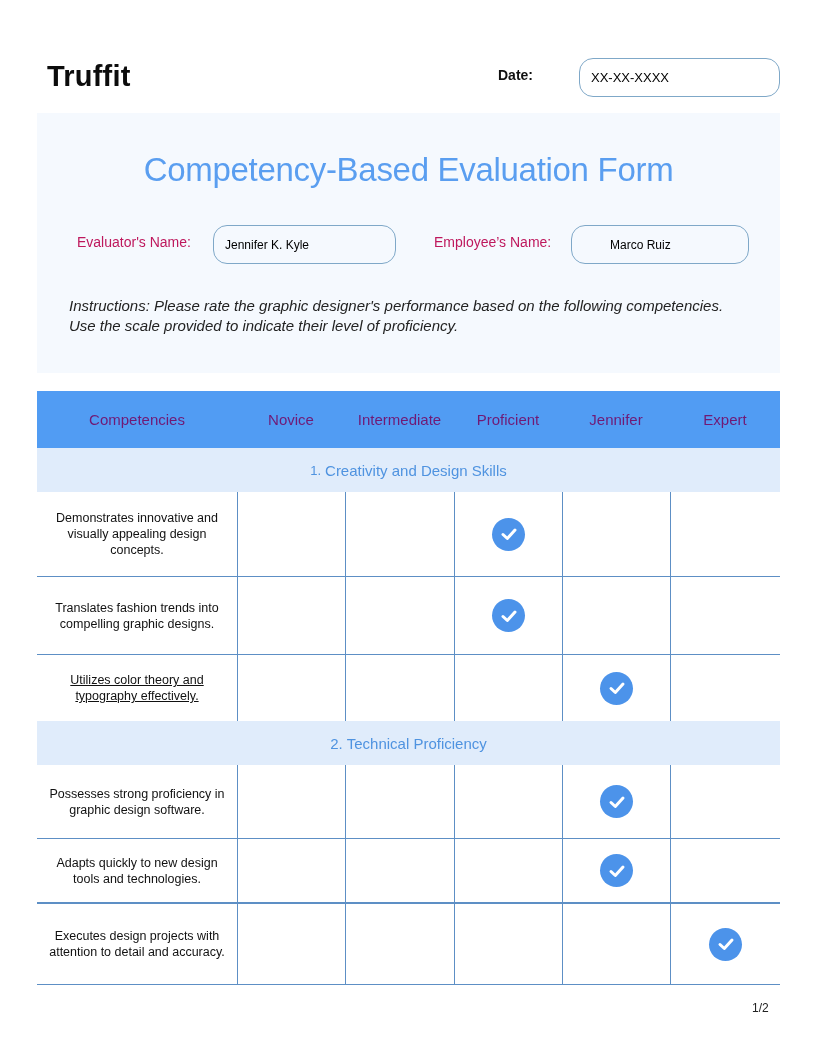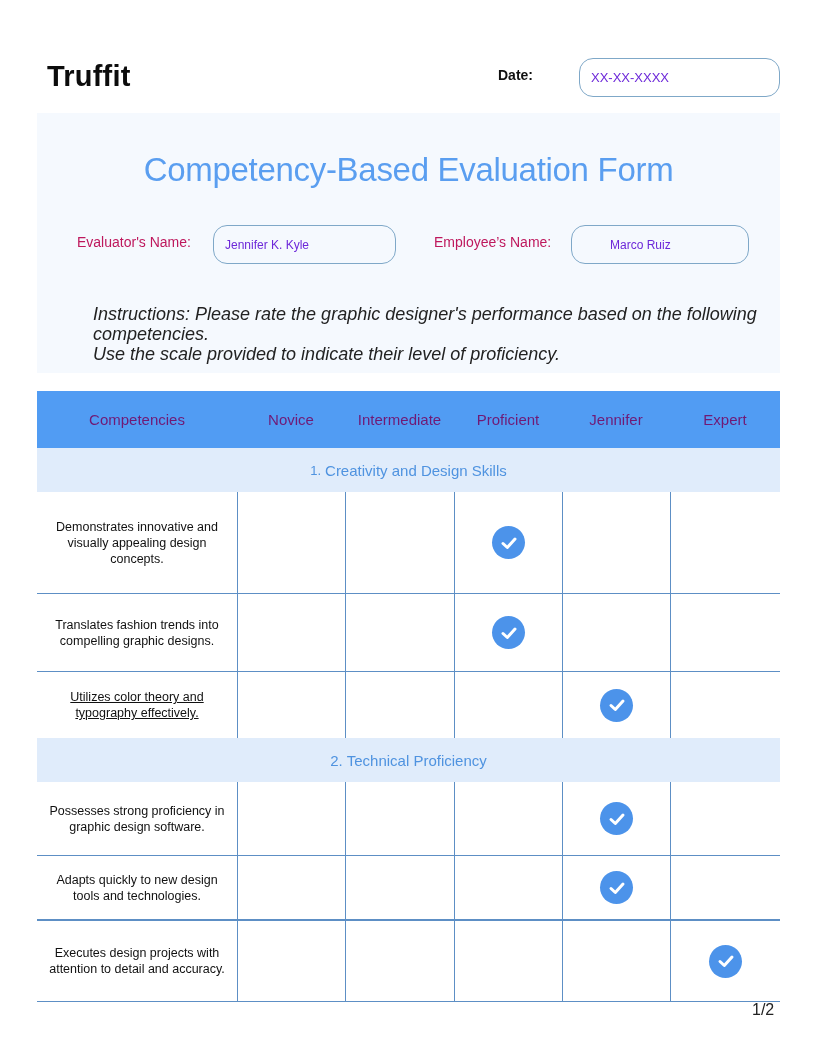--- a/index.html
+++ b/index.html
@@ -3,32 +3,32 @@
 <meta charset="utf-8">
 <style>
   * { box-sizing: border-box; margin: 0; padding: 0; }
   html, body { width: 816px; height: 1056px; background: #ffffff; }
   body { position: relative; font-family: "Liberation Sans", "DejaVu Sans", sans-serif; color: #111; overflow: hidden; }
 
   .brand { position: absolute; left: 47px; top: 60px; font-size: 29px; font-weight: bold; letter-spacing: 0.2px; color: #0c0c0c; }
   .date-label { position: absolute; left: 498px; top: 67px; font-size: 14px; font-weight: bold; color: #111; }
   .field-box {
     position: absolute; border: 1px solid #7fa8c8; border-radius: 14px; background: #fff;
-    font-size: 13px; color: #6d28d9; padding-left: 11px; display: flex; align-items: center;
+    font-size: 13px; color: #000000; padding-left: 11px; display: flex; align-items: center;
   }
   .date-box { left: 579px; top: 58px; width: 201px; height: 39px; font-size: 13px; }
 
   .panel { position: absolute; left: 37px; top: 113px; width: 743px; height: 260px; background: #f5f9fe; }
   .title { position: absolute; left: 0; width: 743px; top: 38px; text-align: center; font-size: 33px; font-weight: normal; color: #5a9ef0; letter-spacing: -0.3px; }
   .lbl { position: absolute; font-size: 14px; font-weight: normal; color: #be185d; }
   .evaluator-label { left: 40px; top: 121px; }
   .employee-label { left: 397px; top: 121px; }
   .evaluator-box { left: 176px; top: 112px; width: 183px; height: 39px; background: #f5f9fe; font-size: 12px; }
   .employee-box { left: 534px; top: 112px; width: 178px; height: 39px; background: #f5f9fe; font-size: 12px; padding-left: 38px; }
-  .instructions { position: absolute; left: 56px; top: 183px; font-size: 18px; font-style: italic; line-height: 20px; color: #222; margin-top: 8px; }
+  .instructions { position: absolute; left: 32px; top: 183px; font-size: 15px; font-style: italic; line-height: 20px; color: #222; }
 
   .table { position: absolute; left: 37px; top: 391px; width: 743px; }
   .thead { height: 57px; background: #519cf3; display: flex; align-items: center; }
   .th { color: #701a75; font-size: 15px; text-align: center; }
   .c0 { width: 200px; } .c1 { width: 108px; } .c2 { width: 109px; } .c3 { width: 108px; } .c4 { width: 108px; } .c5 { width: 110px; }
 
   .section { height: 44px; background: #e0ecfb; display: flex; align-items: center; justify-content: center; font-size: 15px; color: #4f93e0; }
   .section .num { font-size: 13px; margin-right: 4px; }
 
   .row { display: flex; border-bottom: 1px solid #5d8fc5; }
@@ -36,21 +36,21 @@
   .row.before-section { border-bottom: none; text-decoration: underline; }
   .cell { border-left: 1px solid #5d8fc5; display: flex; align-items: center; justify-content: center; }
   .cell.first { border-left: none; }
   .desc { font-size: 12.5px; line-height: 16px; text-align: center; color: #111; padding: 0 6px; }
 
   .check {
     width: 33px; height: 33px; border-radius: 50%; background: #4c93ea;
     display: flex; align-items: center; justify-content: center;
   }
 
-  .page-num { position: absolute; left: 752px; top: 1001px; font-size: 16px; color: #222; }
+  .page-num { position: absolute; left: 752px; top: 1001px; font-size: 12px; color: #222; }
 </style>
 </head>
 <body>
 
 <div class="brand">Truffit</div>
 <div class="date-label">Date:</div>
 <div class="field-box date-box">
   <span>XX-XX-XXXX</span>
 </div>
 
@@ -78,21 +78,21 @@
     <div class="th c3">Proficient</div>
     <div class="th c4">Jennifer</div>
     <div class="th c5">Expert</div>
   </div>
 
   <div class="section">
     <span class="num">1.</span>
     <span>Creativity and Design Skills</span>
   </div>
 
-  <div class="row" style="height:102px">
+  <div class="row" style="height:85px">
     <div class="cell first c0">
         <div class="desc">Demonstrates innovative and visually appealing design concepts.</div>
       </div>
     <div class="cell c1"></div>
     <div class="cell c2"></div>
     <div class="cell c3">
       <div class="check">
           <svg width="20" height="20" viewBox="0 0 20 20">
             <path d="M4 10.5 L8.3 14.5 L16 6" fill="none" stroke="#fff" stroke-width="3" stroke-linecap="round" stroke-linejoin="round"></path>
           </svg>

